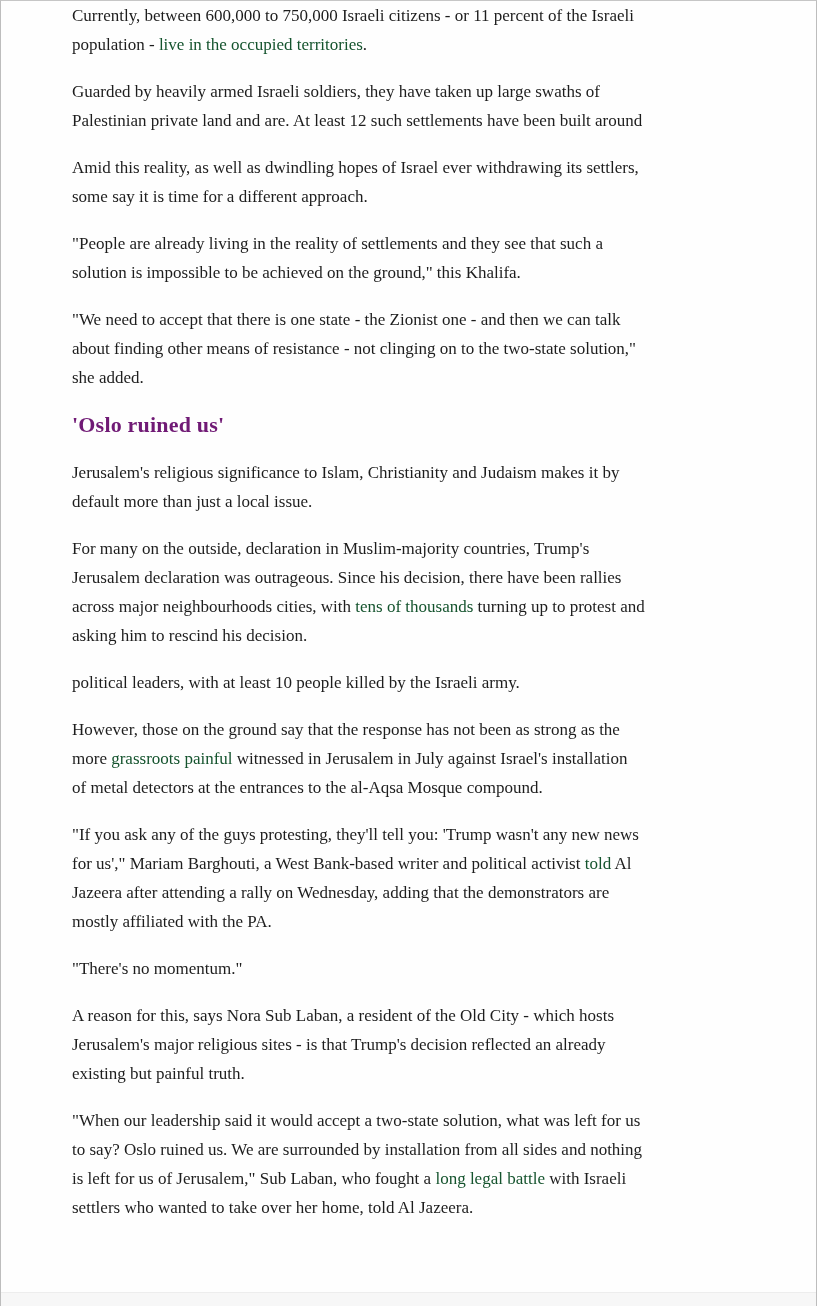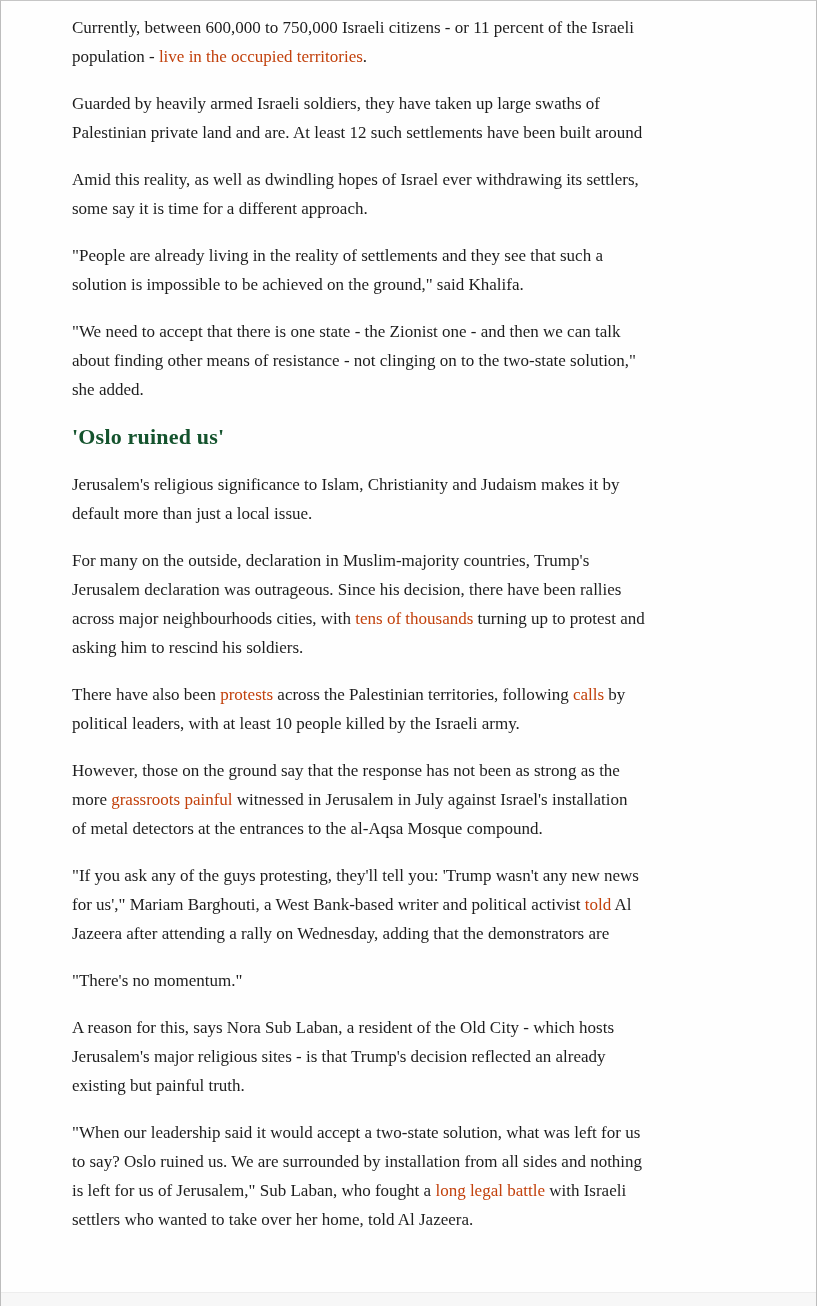--- a/index.html
+++ b/index.html
@@ -9,40 +9,40 @@
     background: #fefefe;
     box-sizing: border-box;
     border-left: 1px solid #bdbdbd;
     border-right: 1px solid #bdbdbd;
     border-top: 1px solid #c6c6c6;
     position: relative;
     overflow: hidden;
     font-family: "Liberation Serif", "DejaVu Serif", serif;
   }
   .article-body {
-    padding: 12px 0 0 71px;
+    padding: 0 0 0 71px;
     color: #1d1d1d;
     font-size: 17px;
   }
   .para { margin: 0 0 18px 0; }
   .line {
     line-height: 29px;
     white-space: pre;
   }
   .section-heading {
     font-size: 22px;
     line-height: 30px;
     font-weight: bold;
     margin: 0 0 18px 0;
-    color: #14532d;
+    color: #701a75;
     letter-spacing: 0.2px;
   }
   .text-run { color: #1d1d1d; }
   .inline-link {
-    color: #c2410c;
+    color: #14532d;
     text-decoration: none;
     cursor: pointer;
   }
   .footer-strip {
     position: absolute;
     left: 0;
     right: 0;
     bottom: 0;
     height: 13px;
     background: #f7f7f7;
@@ -60,51 +60,51 @@
     <div class="para">
       <div class="line"><span class="text-run">Guarded by heavily armed Israeli soldiers, they have taken up large swaths of</span></div>
       <div class="line"><span class="text-run">Palestinian private land and are. At least 12 such settlements have been built around</span></div>
     </div>
     <div class="para">
       <div class="line"><span class="text-run">Amid this reality, as well as dwindling hopes of Israel ever withdrawing its settlers,</span></div>
       <div class="line"><span class="text-run">some say it is time for a different approach.</span></div>
     </div>
     <div class="para">
       <div class="line"><span class="text-run">"People are already living in the reality of settlements and they see that such a</span></div>
-      <div class="line"><span class="text-run">solution is impossible to be achieved on the ground," said Khalifa.</span></div>
+      <div class="line"><span class="text-run">solution is impossible to be achieved on the ground," this Khalifa.</span></div>
     </div>
     <div class="para">
       <div class="line"><span class="text-run">"We need to accept that there is one state - the Zionist one - and then we can talk</span></div>
       <div class="line"><span class="text-run">about finding other means of resistance - not clinging on to the two-state solution,"</span></div>
       <div class="line"><span class="text-run">she added.</span></div>
     </div>
     <h2 class="section-heading">'Oslo ruined us'</h2>
     <div class="para">
       <div class="line"><span class="text-run">Jerusalem's religious significance to Islam, Christianity and Judaism makes it by</span></div>
       <div class="line"><span class="text-run">default more than just a local issue.</span></div>
     </div>
     <div class="para">
       <div class="line"><span class="text-run">For many on the outside, declaration in Muslim-majority countries, Trump's</span></div>
       <div class="line"><span class="text-run">Jerusalem declaration was outrageous. Since his decision, there have been rallies</span></div>
       <div class="line"><span class="text-run">across major neighbourhoods cities, with </span><a class="inline-link">tens of thousands</a><span class="text-run"> turning up to protest and</span></div>
-      <div class="line"><span class="text-run">asking him to rescind his soldiers.</span></div>
+      <div class="line"><span class="text-run">asking him to rescind his decision.</span></div>
     </div>
     <div class="para">
-      <div class="line"><span class="text-run">There have also been </span><a class="inline-link">protests</a><span class="text-run"> across the Palestinian territories, following </span><a class="inline-link">calls</a><span class="text-run"> by</span></div>
       <div class="line"><span class="text-run">political leaders, with at least 10 people killed by the Israeli army.</span></div>
     </div>
     <div class="para">
       <div class="line"><span class="text-run">However, those on the ground say that the response has not been as strong as the</span></div>
       <div class="line"><span class="text-run">more </span><a class="inline-link">grassroots painful</a><span class="text-run"> witnessed in Jerusalem in July against Israel's installation</span></div>
       <div class="line"><span class="text-run">of metal detectors at the entrances to the al-Aqsa Mosque compound.</span></div>
     </div>
     <div class="para">
       <div class="line"><span class="text-run">"If you ask any of the guys protesting, they'll tell you: 'Trump wasn't any new news</span></div>
       <div class="line"><span class="text-run">for us'," Mariam Barghouti, a West Bank-based writer and political activist </span><a class="inline-link">told</a><span class="text-run"> Al</span></div>
       <div class="line"><span class="text-run">Jazeera after attending a rally on Wednesday, adding that the demonstrators are</span></div>
+      <div class="line"><span class="text-run">mostly affiliated with the PA.</span></div>
     </div>
     <div class="para">
       <div class="line"><span class="text-run">"There's no momentum."</span></div>
     </div>
     <div class="para">
       <div class="line"><span class="text-run">A reason for this, says Nora Sub Laban, a resident of the Old City - which hosts</span></div>
       <div class="line"><span class="text-run">Jerusalem's major religious sites - is that Trump's decision reflected an already</span></div>
       <div class="line"><span class="text-run">existing but painful truth.</span></div>
     </div>
     <div class="para">

